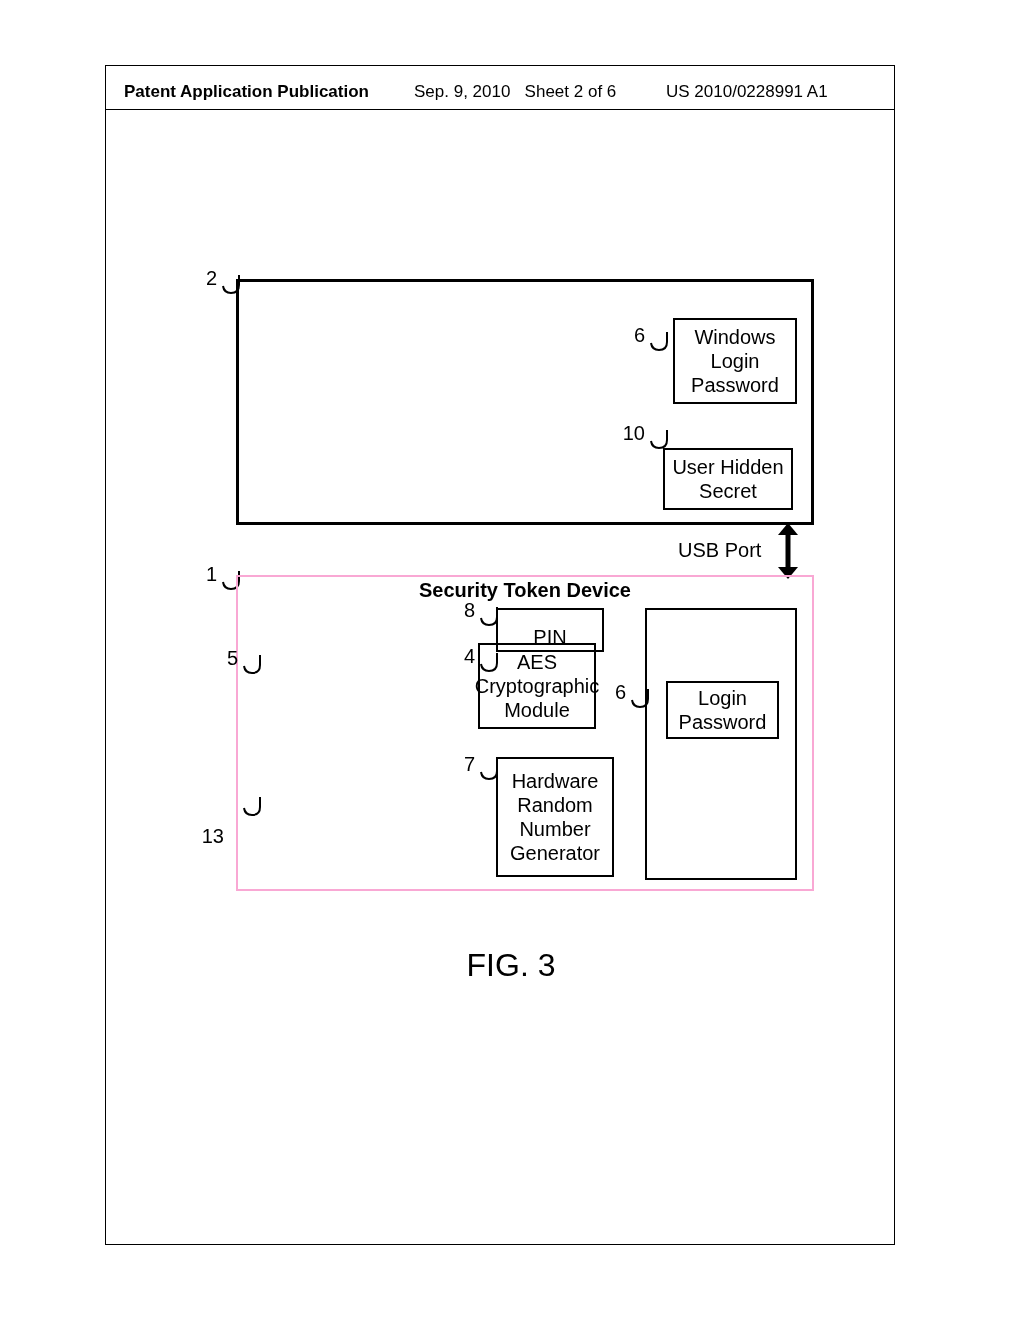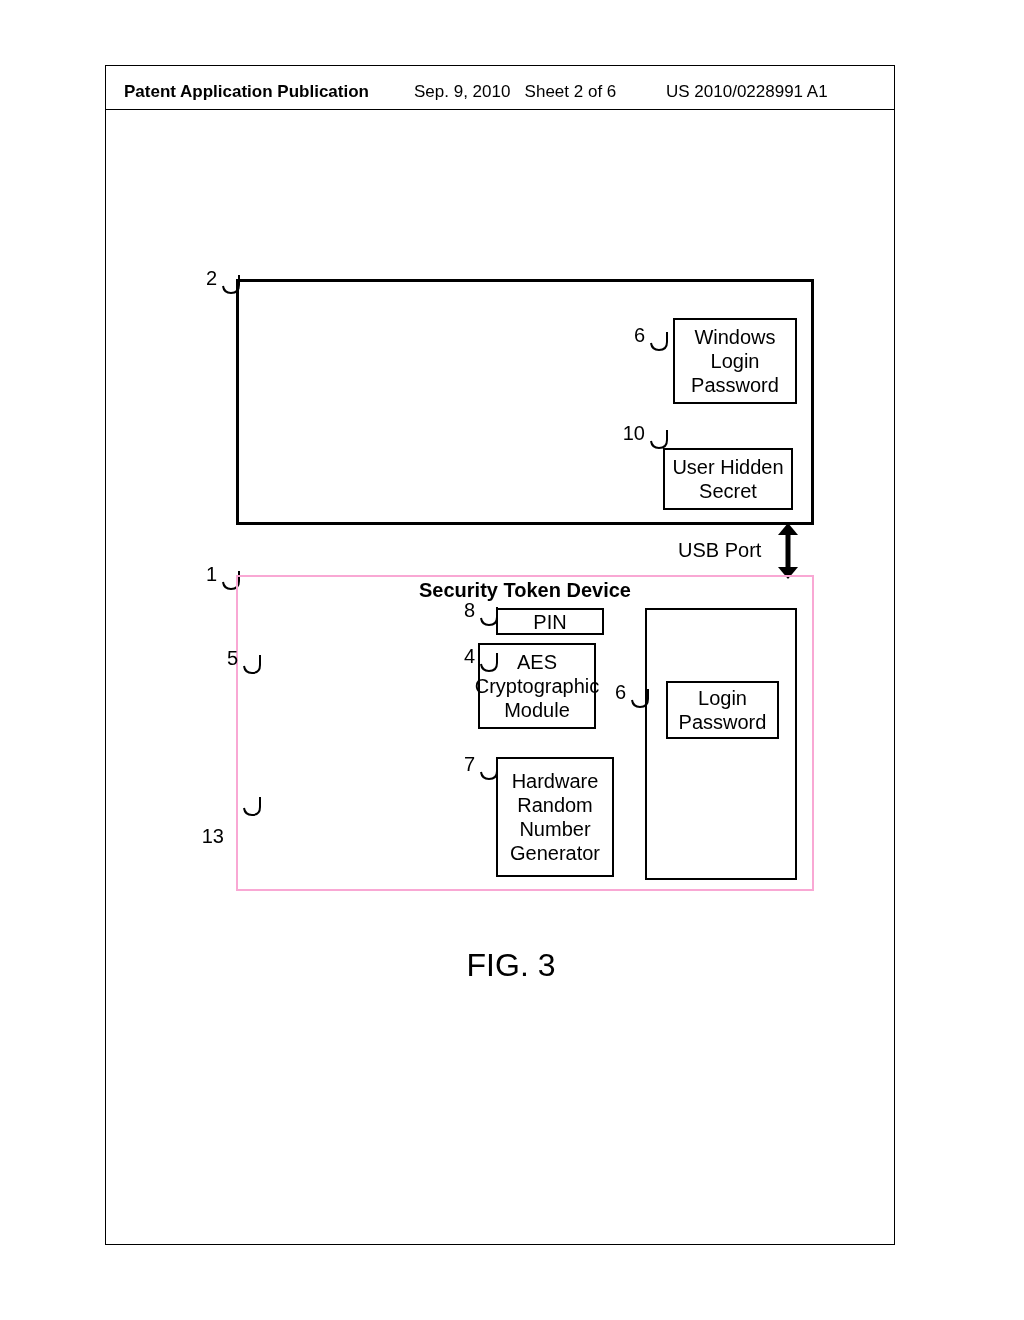--- a/index.html
+++ b/index.html
@@ -144,21 +144,21 @@
     font-size: 20px;
     display: flex;
     align-items: center;
     justify-content: center;
     line-height: 1.2;
     padding: 1px 4px;
   }
   .ib-primary { left: 10px; top: 33px;  width: 170px; height: 30px; }
   .ib-reg     { left: 10px; top: 221px; width: 170px; height: 30px; }
 
-  .ib-pin   { left: 258px; top: 31px;  width: 108px; height: 27px; }
+  .ib-pin   { left: 258px; top: 31px;  width: 108px; height: 44px; align-items: flex-end; }
   .ib-aes   { left: 240px; top: 66px;  width: 118px; height: 86px; }
   .ib-hrng  { left: 258px; top: 180px; width: 118px; height: 120px; }
 
   .ib-login { left: 19px; top: 71px; width: 113px; height: 58px; }
 
   .fig-label {
     position: absolute;
     left: 0;
     width: 100%;
     top: 668px;

